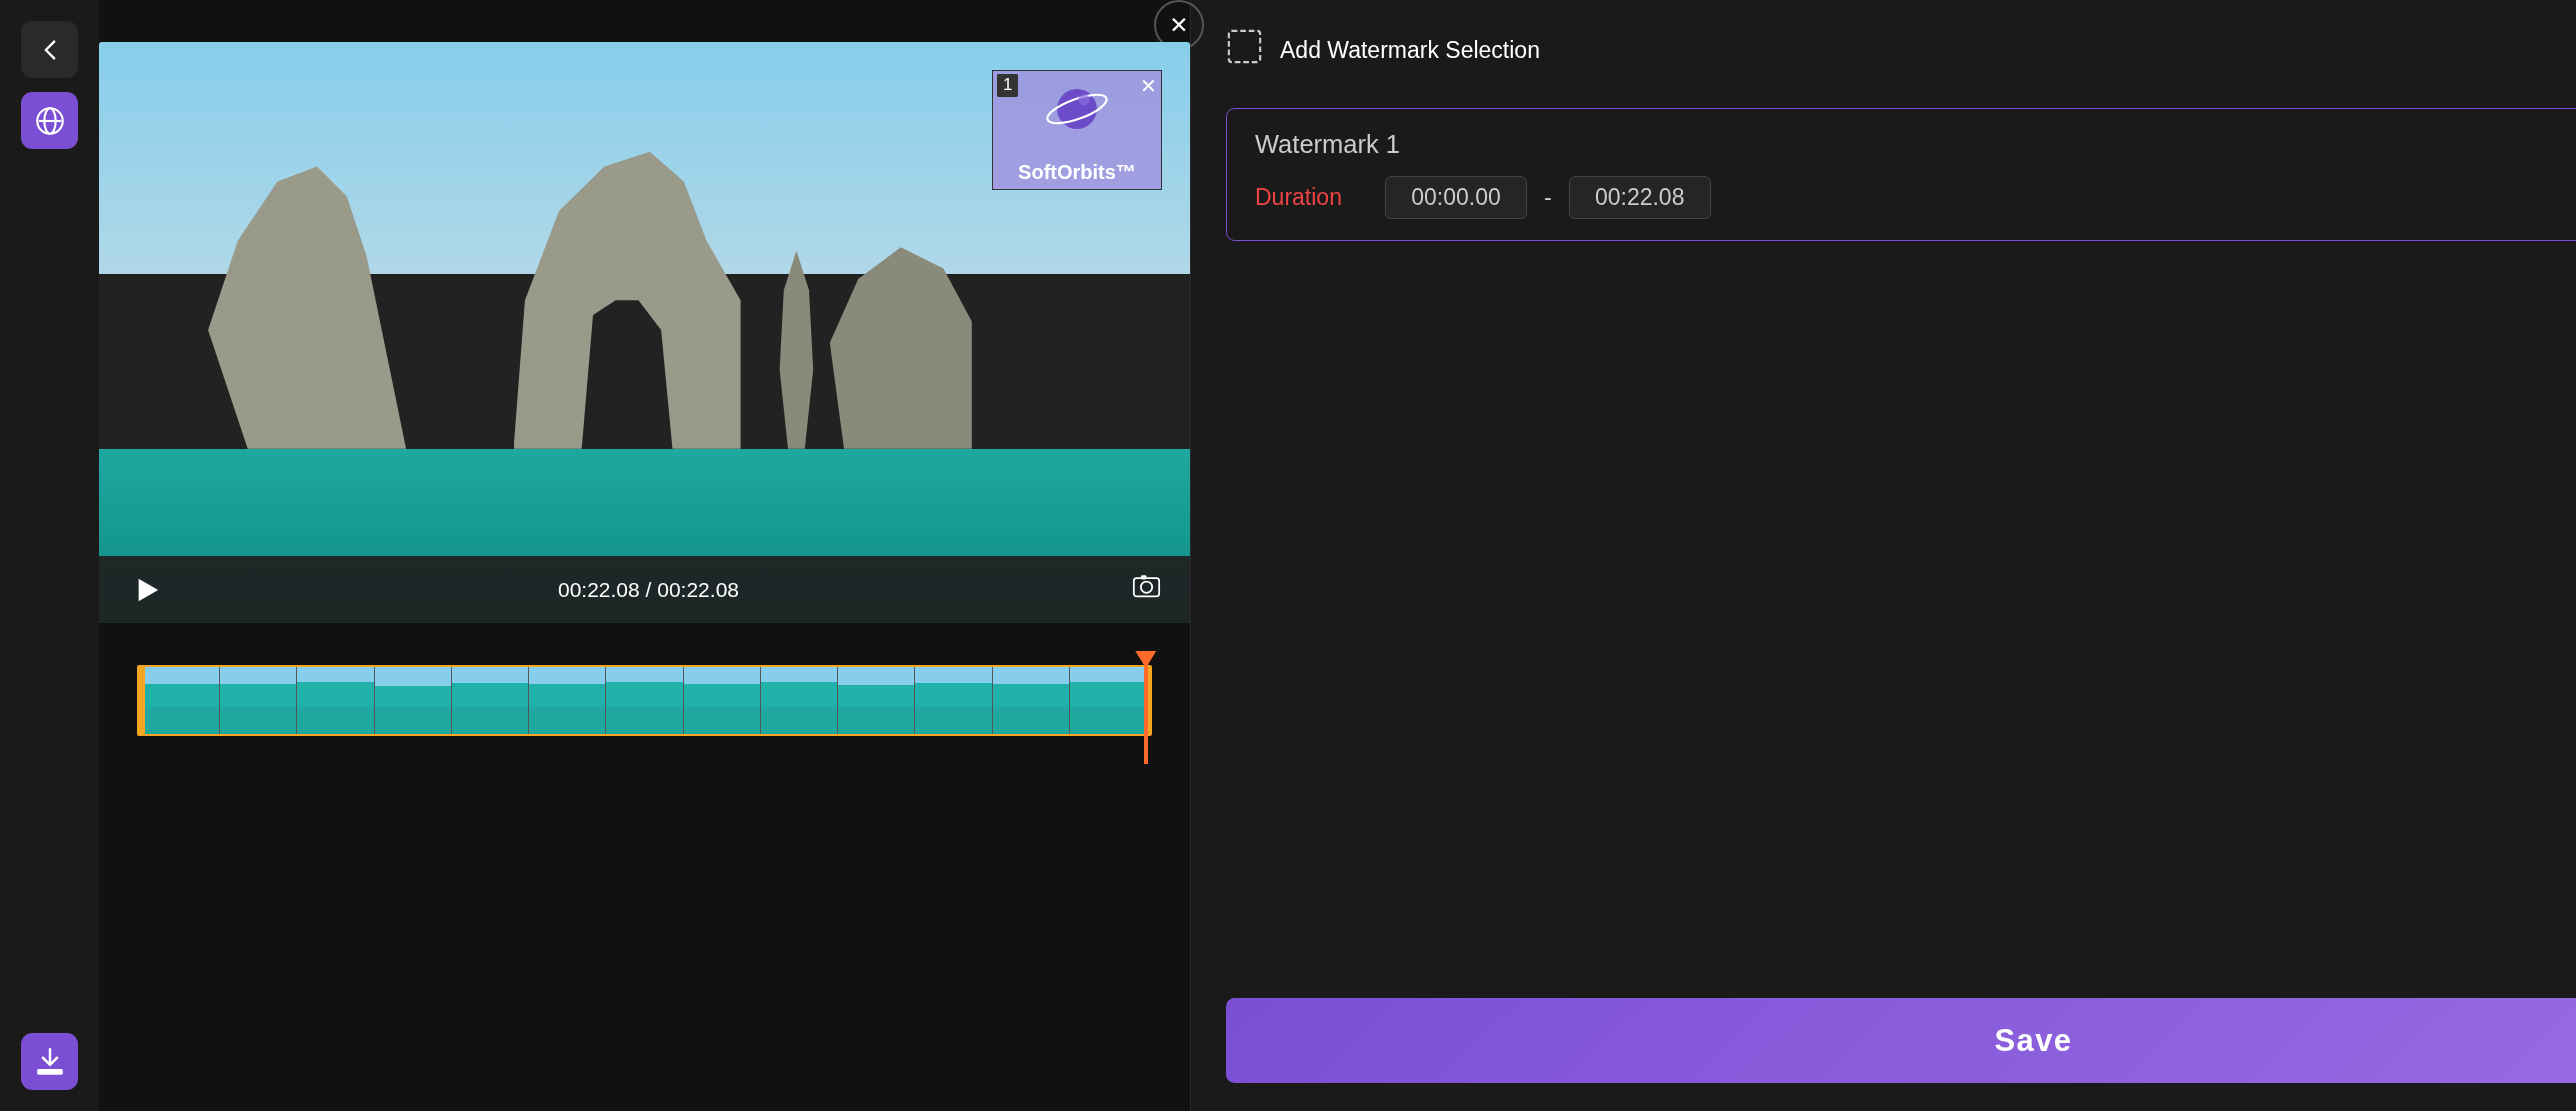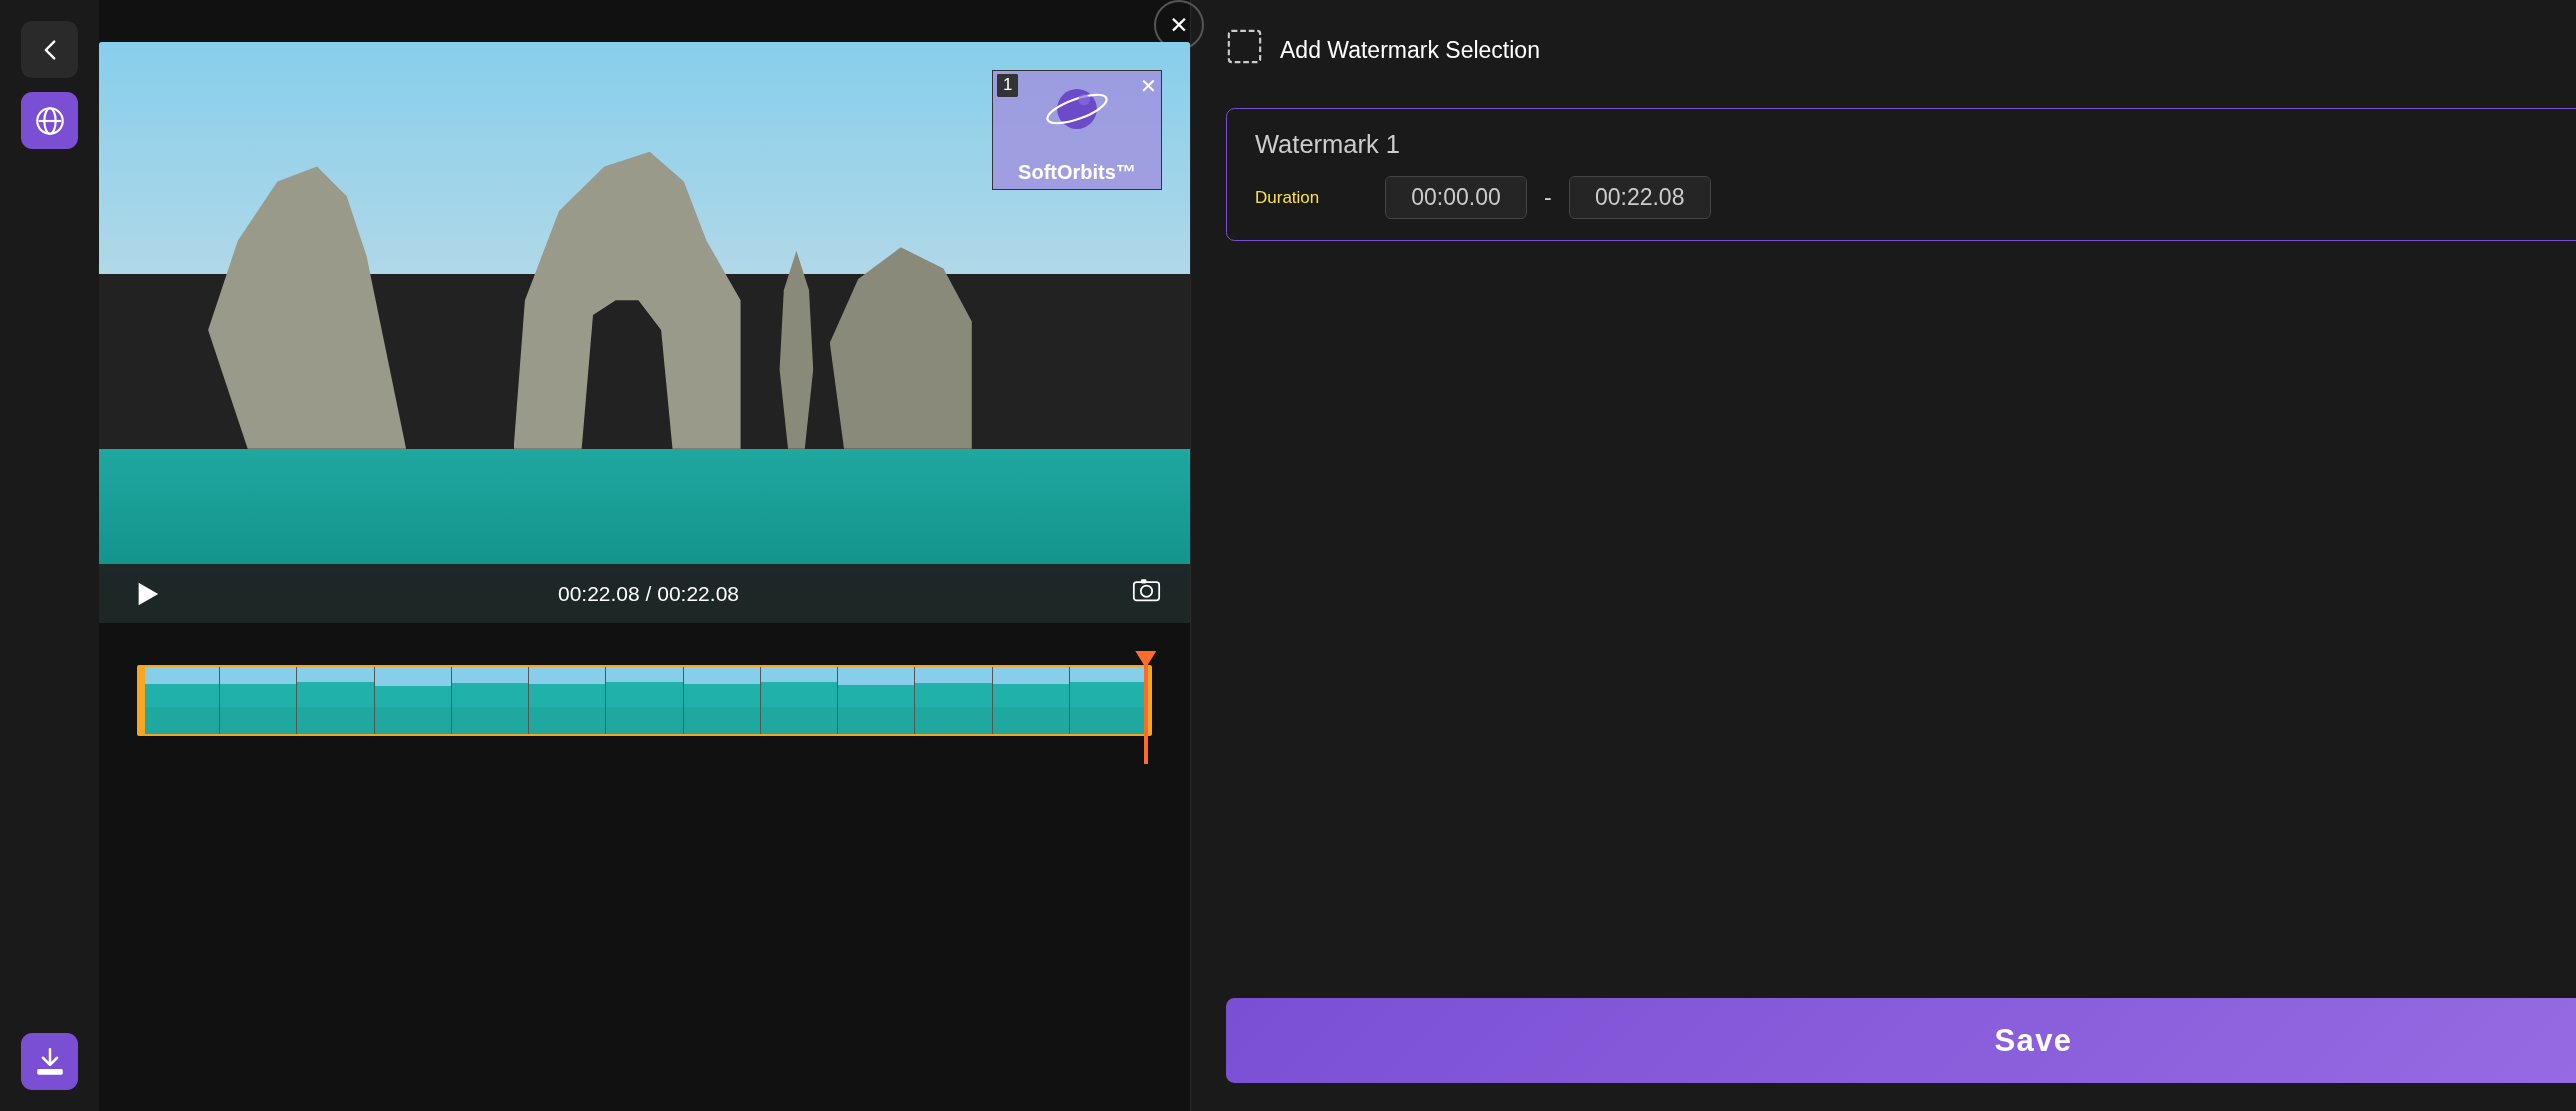--- a/index.html
+++ b/index.html
@@ -193,21 +193,21 @@
       font-weight: 600;
       margin-top: 20px;
     }
 
     
     .video-controls {
       position: absolute;
       bottom: 0;
       left: 0;
       right: 0;
-      height: 59px;
+      height: 67px;
       background: rgba(30, 30, 30, 0.92);
       display: flex;
       align-items: center;
       padding: 0 28px;
       gap: 28px;
     }
     .play-btn {
       width: 39px;
       height: 39px;
       background: none;
@@ -353,22 +353,22 @@
       font-size: 25.5px;
       color: #cccccc;
       margin-bottom: 17px;
     }
     .watermark-duration-row {
       display: flex;
       align-items: center;
       gap: 17px;
     }
     .duration-label {
-      font-size: 17px;
-      color: #fde047;
+      font-size: 23px;
+      color: #ef4444;
       min-width: 113px;
     }
     .duration-time {
       font-size: 23px;
       color: #cccccc;
       padding: 7px 14px;
       border: 0.7px solid #444;
       border-radius: 6px;
       background: #252525;
       min-width: 142px;

